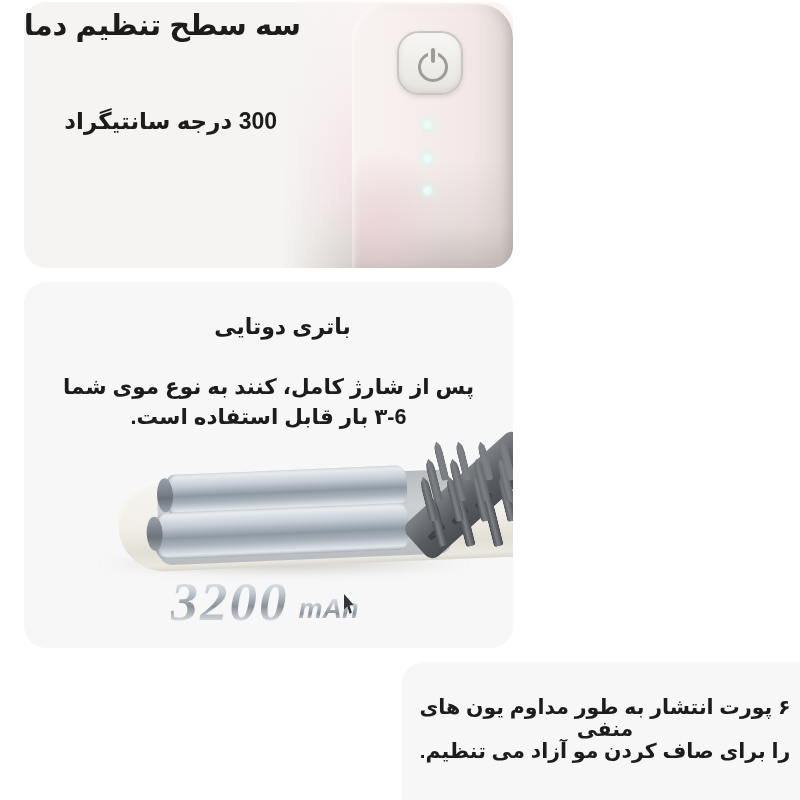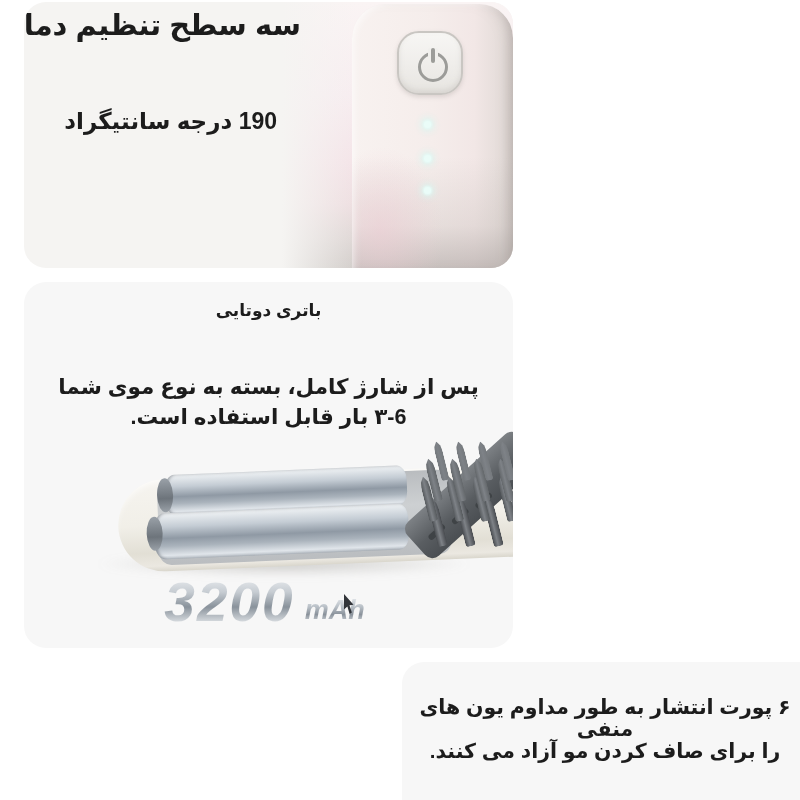--- a/index.html
+++ b/index.html
@@ -30,21 +30,21 @@
      border:2px solid #c9c6c2;box-shadow:0 2px 4px rgba(140,130,128,.25), inset 0 -3px 5px rgba(190,184,180,.35);}
   .power-icon{position:absolute;left:50%;top:50%;width:24px;height:24px;margin:-11px 0 0 -12px;
      border:3px solid #9c9c99;border-radius:50%;}
   .power-icon::before{content:"";position:absolute;left:50%;top:-7px;width:4px;height:15px;margin-left:-2px;
      background:#9c9c99;border-radius:2px;box-shadow:3px 0 0 var(--btn_face),-3px 0 0 var(--btn_face);}
   .led{position:absolute;width:7px;height:7px;border-radius:50%;background:var(--led);
      box-shadow:0 0 7px 3px rgba(214,247,240,.95),0 0 2px 1px #ffffff;}
   .led1{left:72px;top:117px;} .led2{left:72px;top:151px;} .led3{left:72px;top:183px;}
   
   .card-batt{left:24px;top:282px;width:489px;height:366px;border-radius:22px;background:var(--card2_bg);}
-  .batt-title{position:absolute;top:18px;left:0;width:100%;margin:0;text-align:center;font-size:17px;font-weight:700;}
+  .batt-title{position:absolute;top:18px;left:0;width:100%;margin:14px;text-align:center;font-size:22px;font-weight:700;}
   .batt-desc{position:absolute;top:90px;left:0;width:100%;margin:0;text-align:center;
              font-size:21.5px;font-weight:600;line-height:30px;}
   .dev-shadow{position:absolute;left:70px;top:270px;width:380px;height:24px;border-radius:50%;
      background:radial-gradient(ellipse at center,rgba(128,126,120,.38),rgba(128,126,120,0) 70%);filter:blur(4px);}
   .device{position:absolute;left:94px;top:180px;width:440px;height:104px;transform:rotate(-2.4deg);}
   .dev-body{position:absolute;left:0;top:10px;width:440px;height:92px;border-radius:46px 10px 10px 46px;
      background:linear-gradient(180deg,#f6f4ef 0%,#f1efe8 50%,#e2dfd5 80%,#ebe8e1 94%,#d9d6cc 100%);
      box-shadow:inset 0 6px 8px -5px #ffffff;}
   .dev-slot{position:absolute;left:40px;top:12px;width:292px;height:84px;border-radius:12px;
      background:linear-gradient(180deg,#b9bcbf 0%,#cdd0d2 40%,#babdc0 100%);}
@@ -62,21 +62,21 @@
   .dot-btn{position:absolute;left:330px;top:72px;width:6px;height:6px;border-radius:50%;border:1.5px solid #b7b3aa;}
   .plate{position:absolute;left:373px;top:190px;width:150px;height:46px;transform:rotate(-42deg);
      border-radius:10px;background:linear-gradient(180deg,#7d8185 0%,#595d61 55%,#4a4e52 100%);}
   .slot-hole{position:absolute;width:20px;height:6px;border-radius:3px;background:#3f4346;}
   .sh1{left:14px;top:24px;} .sh2{left:42px;top:28px;} .sh3{left:70px;top:32px;}
   .bristle{position:absolute;transform:rotate(-14deg);border-radius:3px;
      clip-path:polygon(50% 0%,88% 12%,100% 28%,100% 96%,85% 100%,15% 100%,0% 96%,0% 28%,12% 12%);}
   .capacity{position:absolute;left:0;top:288px;width:100%;text-align:center;white-space:nowrap;transform:translateX(-4px);}
   .cap-num{font-style:italic;font-weight:800;font-size:55px;letter-spacing:2px;
      background:linear-gradient(180deg,#f1f3f5 4%,#c6ccd2 34%,#89929b 58%,#e9ecef 88%,#aab1b9 100%);
-     -webkit-background-clip:text;background-clip:text;color:transparent;}
+     -webkit-background-clip:text;background-clip:text;color:transparent;font-family:Liberation Serif, serif;}
   .cap-unit{font-style:italic;font-weight:800;font-size:27px;margin-left:10px;position:relative;top:-2px;
      background:linear-gradient(180deg,#e9ecef 5%,#b8bfc6 40%,#8a929b 65%,#dde1e5 95%);
      -webkit-background-clip:text;background-clip:text;color:transparent;}
   
   .card-ion{left:402px;top:662px;width:398px;height:138px;border-radius:22px 0 0 0;background:var(--card3_bg);}
   .ion-text{position:absolute;top:30px;left:0;width:100%;margin:4px;text-align:center;
             font-size:20.5px;font-weight:600;line-height:22px;}
   
   .cursor{position:absolute;left:344px;top:594px;width:14px;height:20px;background:#32353a;
      clip-path:polygon(0% 0%,0% 78%,24% 62%,40% 100%,56% 93%,39% 56%,68% 54%);}
@@ -92,27 +92,27 @@
     <div class="handle">
       <div class="power-btn">
         <span class="power-icon"></span>
       </div>
       <div class="led led1"></div>
       <div class="led led2"></div>
       <div class="led led3"></div>
     </div>
     <h2 class="temp-title rtl">سه سطح تنظیم دما</h2>
     <ul class="temp-list rtl">
-      <li>190 درجه سانتیگراد</li>
+      <li>300 درجه سانتیگراد</li>
     </ul>
   </section>
 
   <section class="card card-batt">
     <h2 class="batt-title rtl">باتری دوتایی</h2>
-    <p class="batt-desc rtl"><span>پس از شارژ کامل، بسته به نوع موی شما</span><br><span>۳-6 بار قابل استفاده است.</span></p>
+    <p class="batt-desc rtl"><span>پس از شارژ کامل، کنند به نوع موی شما</span><br><span>۳-6 بار قابل استفاده است.</span></p>
 
     <div class="dev-shadow"></div>
 
     <div class="device">
       <div class="dev-body"></div>
       <div class="dev-slot">
         <div class="contact ct1"></div>
         <div class="contact ct2"></div>
       </div>
       <div class="battery batt-a">
@@ -145,17 +145,17 @@
       <div class="bristle" style="left: 405px; top: 176px; width: 9px; height: 44px; background: linear-gradient(90deg, rgb(98, 102, 105) 0%, rgb(126, 130, 135) 45%, rgb(98, 102, 105) 100%);"></div>
       <div class="bristle" style="left: 479px; top: 159px; width: 8px; height: 40px; background: linear-gradient(90deg, rgb(116, 120, 124) 0%, rgb(126, 130, 135) 45%, rgb(116, 120, 124) 100%);"></div>
       <div class="bristle" style="left: 457px; top: 159px; width: 8px; height: 40px; background: linear-gradient(90deg, rgb(116, 120, 124) 0%, rgb(126, 130, 135) 45%, rgb(116, 120, 124) 100%);"></div>
       <div class="bristle" style="left: 435px; top: 159px; width: 8px; height: 40px; background: linear-gradient(90deg, rgb(116, 120, 124) 0%, rgb(126, 130, 135) 45%, rgb(116, 120, 124) 100%);"></div>
       <div class="bristle" style="left: 413px; top: 159px; width: 8px; height: 40px; background: linear-gradient(90deg, rgb(116, 120, 124) 0%, rgb(126, 130, 135) 45%, rgb(116, 120, 124) 100%);"></div>
 
     <div class="capacity"><span class="cap-num">3200</span><span class="cap-unit">mAh</span></div>
   </section>
 
   <section class="card card-ion">
-    <p class="ion-text rtl"><span>۶ پورت انتشار به طور مداوم یون های منفی</span><br><span>را برای صاف کردن مو آزاد می کنند.</span></p>
+    <p class="ion-text rtl"><span>۶ پورت انتشار به طور مداوم یون های منفی</span><br><span>را برای صاف کردن مو آزاد می تنظیم.</span></p>
   </section>
 
   <div class="cursor"></div>
 </div>
 
 </body></html>

